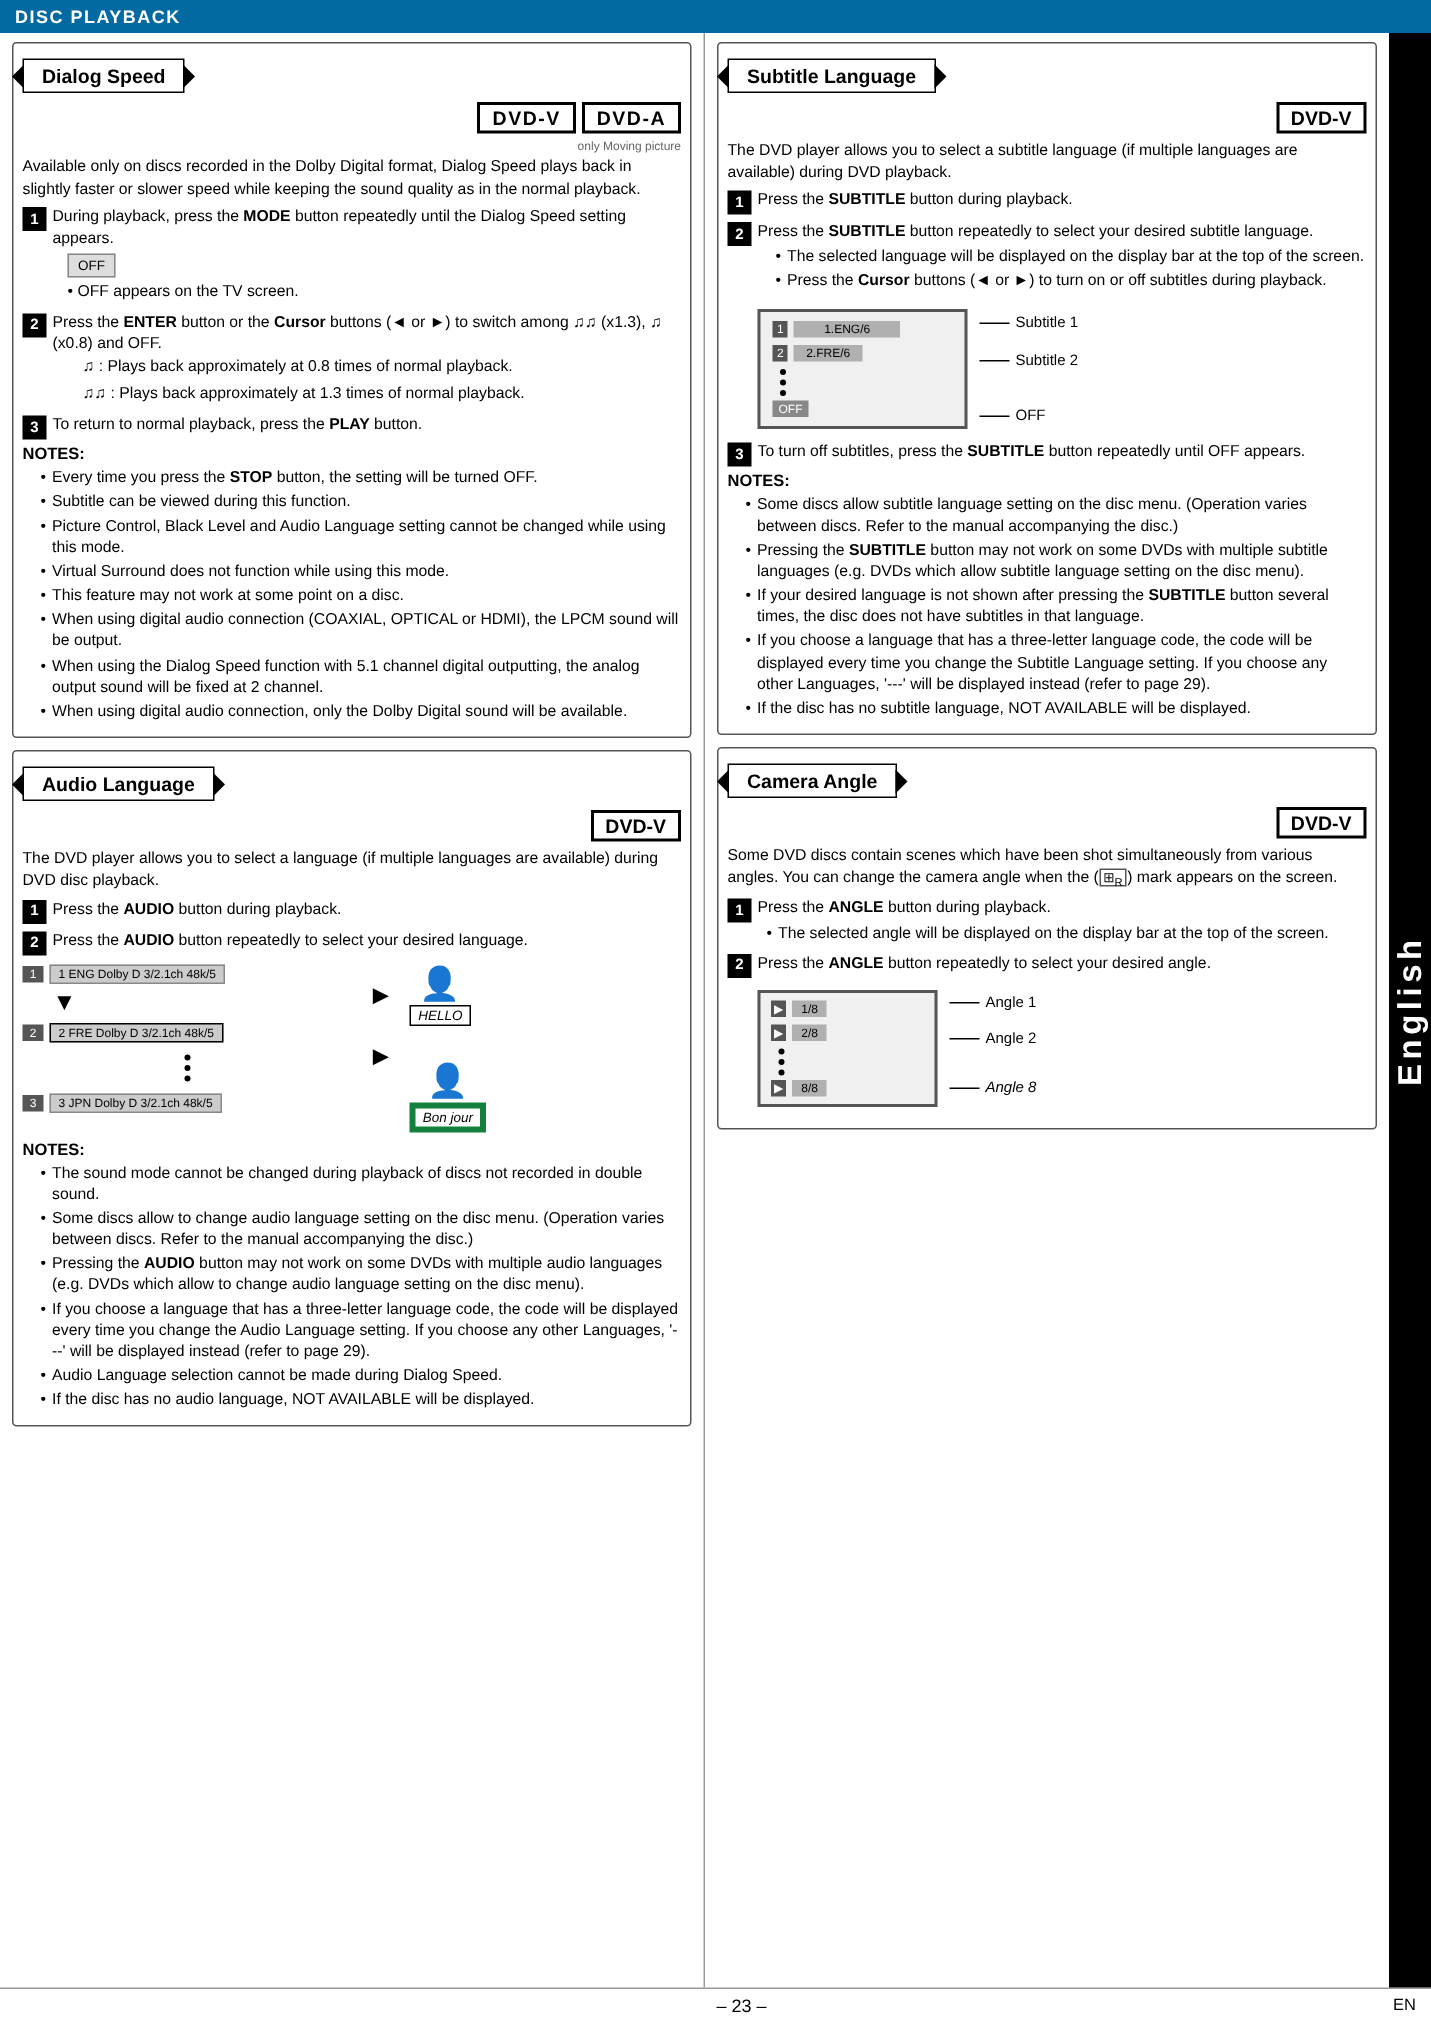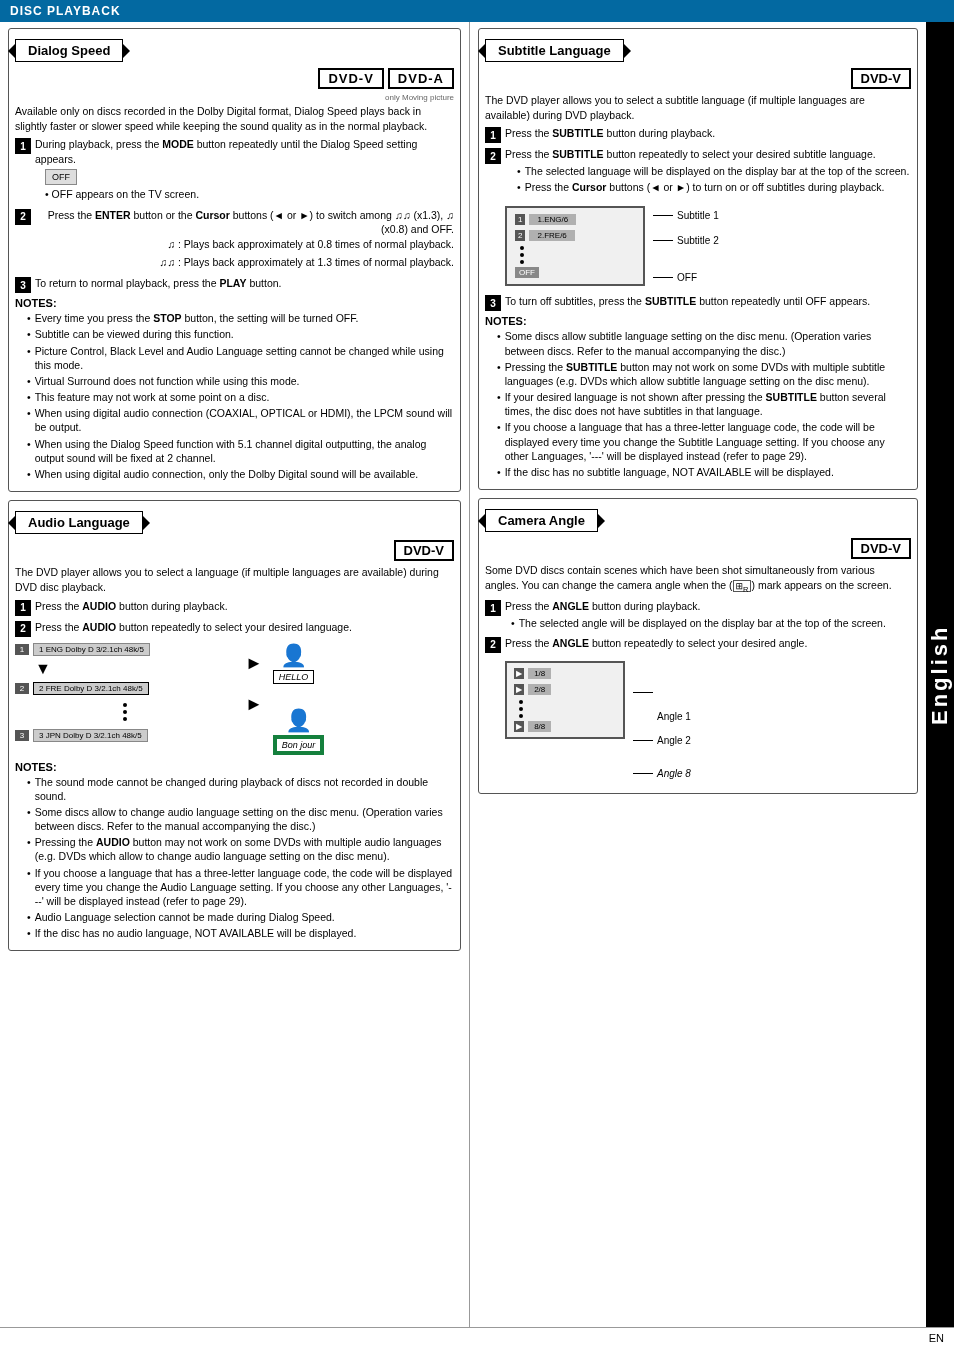--- a/index.html
+++ b/index.html
@@ -299,21 +299,21 @@
               <span class="inline-display">OFF</span>
             </div>
             <div class="bullet-item" style="margin-left:10px; margin-top:2px;text-align:right;">
               <span>• OFF appears on the TV screen.</span>
             </div>
           </div>
         </div>
 
         <div class="numbered-item">
           <div class="num-square">2</div>
-          <div style="font-size:10.5px; line-height:1.4;text-align:right;">
+          <div style="font-size:10.5px; line-height:1.4;">
             Press the <span class="inline-bold">ENTER</span> button or the <span class="inline-bold">Cursor</span> buttons (◄ or ►) to switch among  ♫♫ (x1.3),  ♫ (x0.8) and OFF.
             <div class="music-indent">♫ :  Plays back approximately at 0.8 times of normal playback.</div>
             <div class="music-indent">♫♫ :  Plays back approximately at 1.3 times of normal playback.</div>
           </div>
         </div>
 
         <div class="numbered-item">
           <div class="num-square">3</div>
           <div style="font-size:10.5px; line-height:1.4;">
             To return to normal playback, press the <span class="inline-bold">PLAY</span> button.
@@ -495,21 +495,21 @@
                   <span>Press the <span class="inline-bold">Cursor</span> buttons (◄ or ►) to turn on or off subtitles during playback.</span>
                 </div>
             </div>
           </div>
         </div>
 
         <div style="display:flex; margin: 8px 0 8px 20px; align-items:flex-start;">
           <div style="border:2px solid #555; background:#f0f0f0; padding:6px 8px; width:140px;">
             <div style="display:flex; align-items:center; gap:4px; margin-bottom:5px;">
               <span style="background:#555; color:#fff; font-size:8px; padding:1px 3px;">1</span>
-              <span style="background:#b0b0b0; padding:1px 8px; font-size:8px;">1.ENG/6</span>
+              <span style="background:#b0b0b0; padding:1px 20px; font-size:8px;">1.ENG/6</span>
             </div>
             <div style="display:flex; align-items:center; gap:4px; margin-bottom:5px;">
               <span style="background:#555; color:#fff; font-size:8px; padding:1px 3px;">2</span>
               <span style="background:#b0b0b0; padding:1px 8px; font-size:8px;">2.FRE/6</span>
             </div>
             <div class="dots-vertical" style="margin:3px 0; align-items:flex-start; margin-left:5px;">
               <div class="dot"></div>
                 <div class="dot"></div>
                 <div class="dot"></div>
             </div>
@@ -616,21 +616,21 @@
             </div>
             <div style="display:flex; align-items:center; gap:4px;">
               <span style="background:#555; color:#fff; font-size:8px; padding:1px 2px;">▶</span>
               <span style="background:#b0b0b0; padding:1px 6px; font-size:8px;">8/8</span>
             </div>
           </div>
 
           <div style="display:flex; flex-direction:column; justify-content:space-between; margin-left:8px; padding-top:3px;">
             <div style="display:flex; align-items:center; gap:4px; margin-bottom:13px;">
               <div style="height:1px; width:20px; background:#000;"></div>
-              <span style="font-size:10px;margin-top:47px;">Angle 1</span>
+              <span style="font-size:10px;">Angle 1</span>
             </div>
             <div style="display:flex; align-items:center; gap:4px; margin-bottom:16px;">
               <div style="height:1px; width:20px; background:#000;"></div>
               <span style="font-size:10px;">Angle 2</span>
             </div>
             <div style="display:flex; align-items:center; gap:4px; margin-top:6px;">
               <div style="height:1px; width:20px; background:#000;"></div>
               <span style="font-size:10px;font-style:italic;">Angle 8</span>
             </div>
           </div>
@@ -640,16 +640,17 @@
       <div class="english-sidebar">
         <span>English</span>
       </div>
 
     </div>
 
   </div>
 
   <div class="page-footer">
     <div style="width:50px;"></div>
+    <div class="page-number">– 23 –</div>
     <div class="en-label">EN</div>
   </div>
 
 </div>
 
 </body></html>

